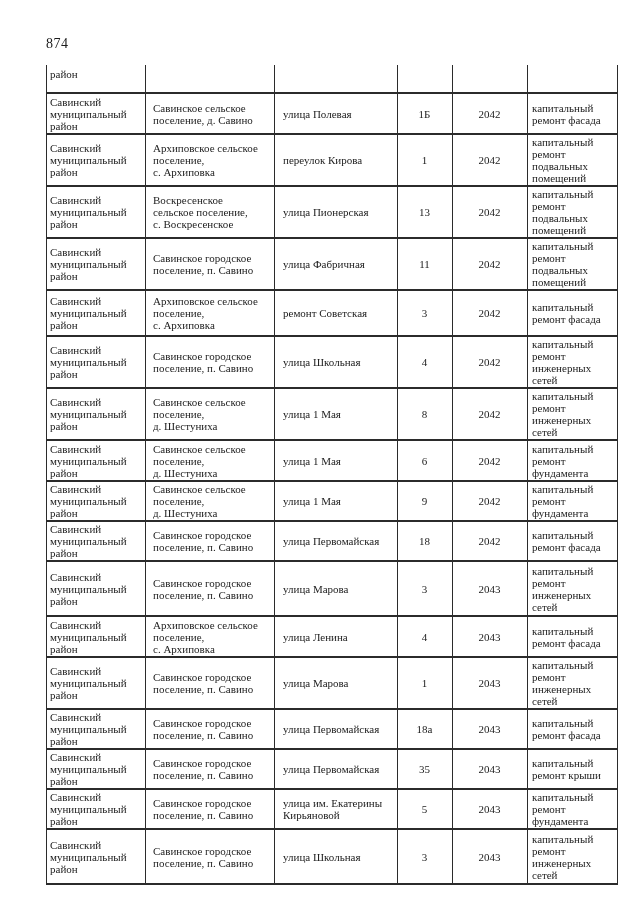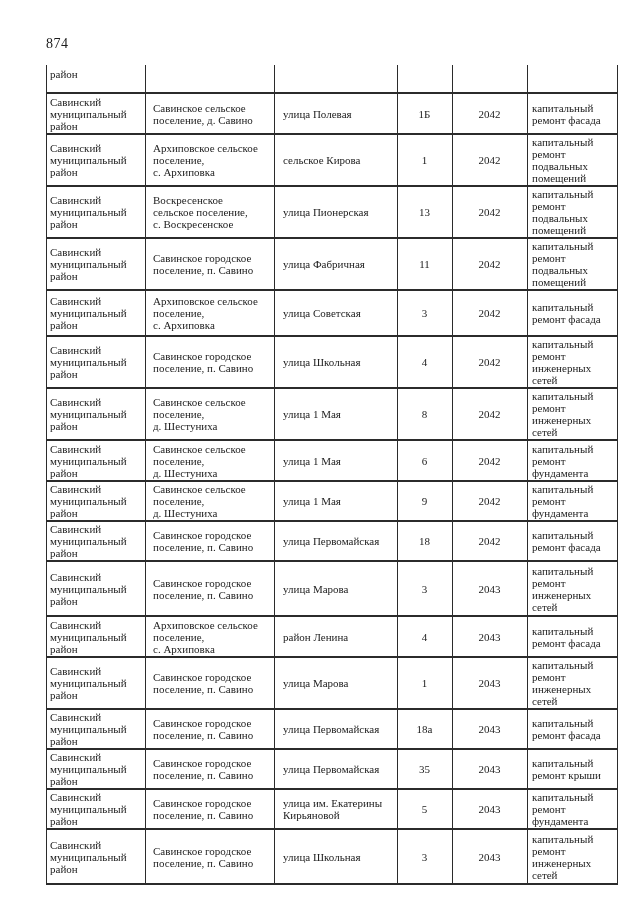--- a/index.html
+++ b/index.html
@@ -115,21 +115,21 @@
           <td class="c-repair">капитальный
 ремонт фасада</td>
         </tr>
         <tr class="r-1">
           <td class="c-district">Савинский
 муниципальный
 район</td>
           <td class="c-settlement">Архиповское сельское
 поселение,
 с. Архиповка</td>
-          <td class="c-street">сельское Кирова</td>
+          <td class="c-street">переулок Кирова</td>
           <td class="c-house">1</td>
           <td class="c-year">2042</td>
           <td class="c-repair">капитальный
 ремонт
 подвальных
 помещений</td>
         </tr>
         <tr class="r-2">
           <td class="c-district">Савинский
 муниципальный
@@ -159,21 +159,21 @@
 подвальных
 помещений</td>
         </tr>
         <tr class="r-4">
           <td class="c-district">Савинский
 муниципальный
 район</td>
           <td class="c-settlement">Архиповское сельское
 поселение,
 с. Архиповка</td>
-          <td class="c-street">улица Советская</td>
+          <td class="c-street">ремонт Советская</td>
           <td class="c-house">3</td>
           <td class="c-year">2042</td>
           <td class="c-repair">капитальный
 ремонт фасада</td>
         </tr>
         <tr class="r-5">
           <td class="c-district">Савинский
 муниципальный
 район</td>
           <td class="c-settlement">Савинское городское
@@ -255,21 +255,21 @@
 инженерных
 сетей</td>
         </tr>
         <tr class="r-11">
           <td class="c-district">Савинский
 муниципальный
 район</td>
           <td class="c-settlement">Архиповское сельское
 поселение,
 с. Архиповка</td>
-          <td class="c-street">район Ленина</td>
+          <td class="c-street">улица Ленина</td>
           <td class="c-house">4</td>
           <td class="c-year">2043</td>
           <td class="c-repair">капитальный
 ремонт фасада</td>
         </tr>
         <tr class="r-12">
           <td class="c-district">Савинский
 муниципальный
 район</td>
           <td class="c-settlement">Савинское городское

